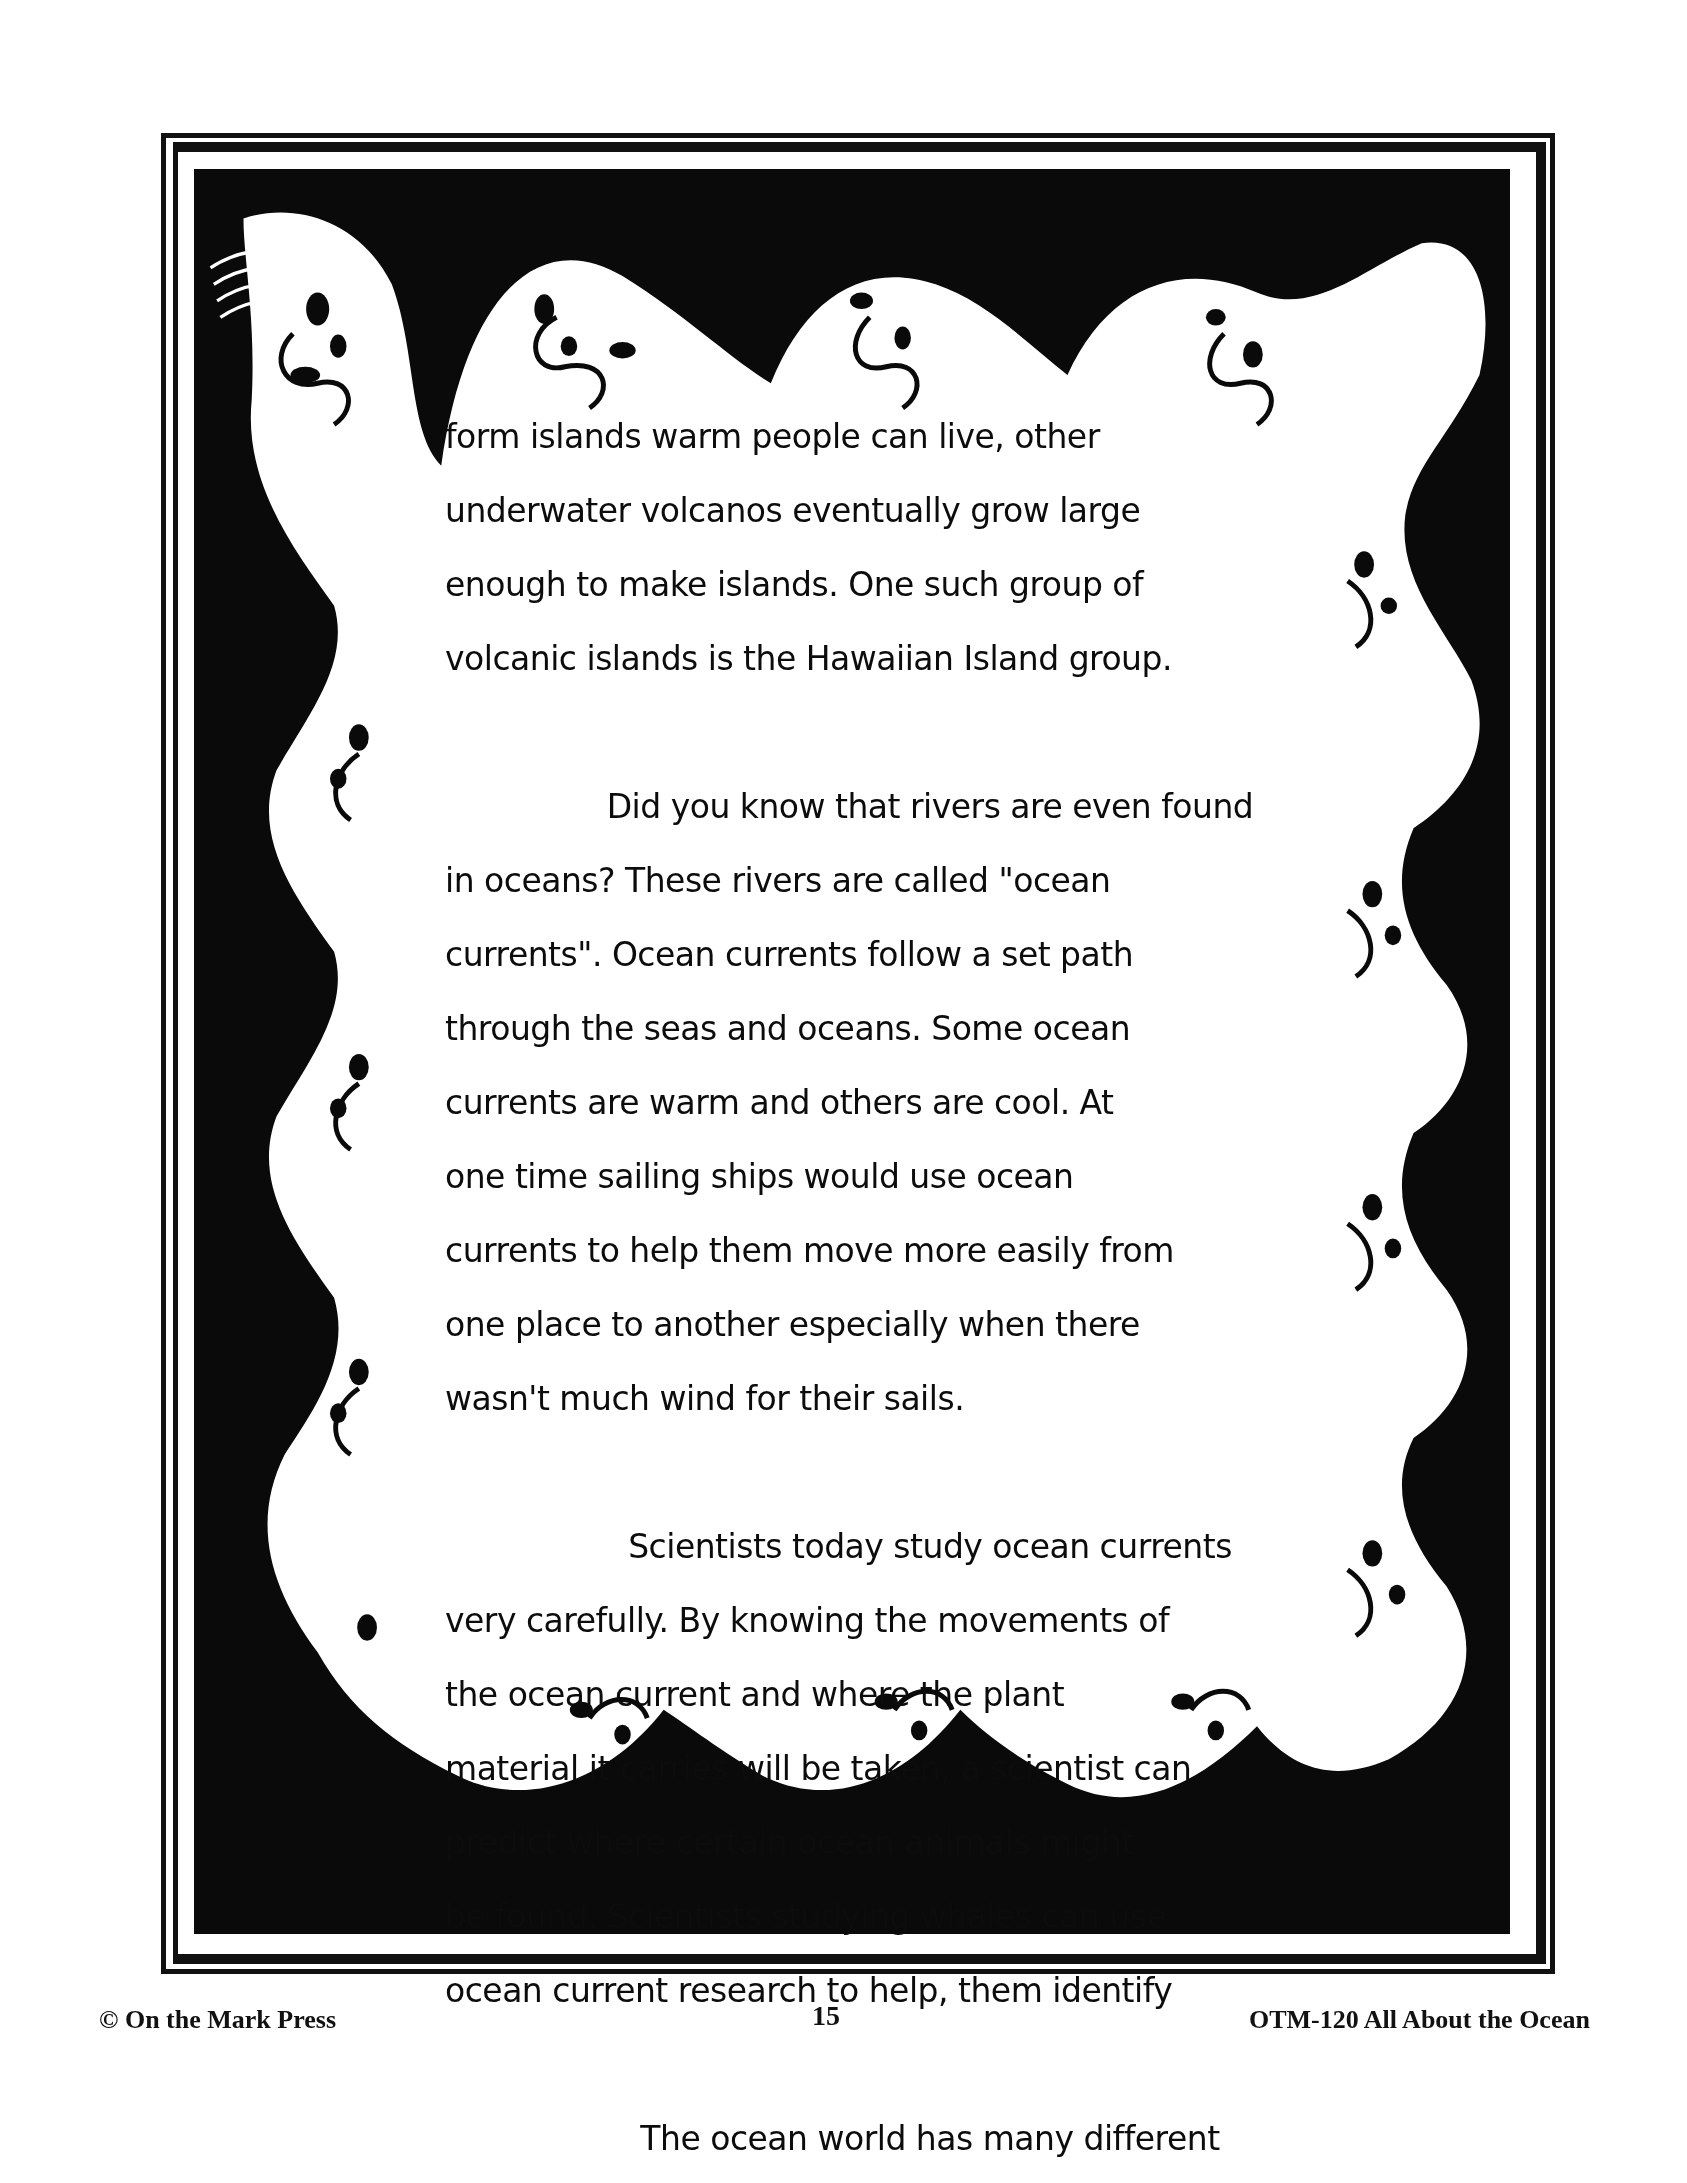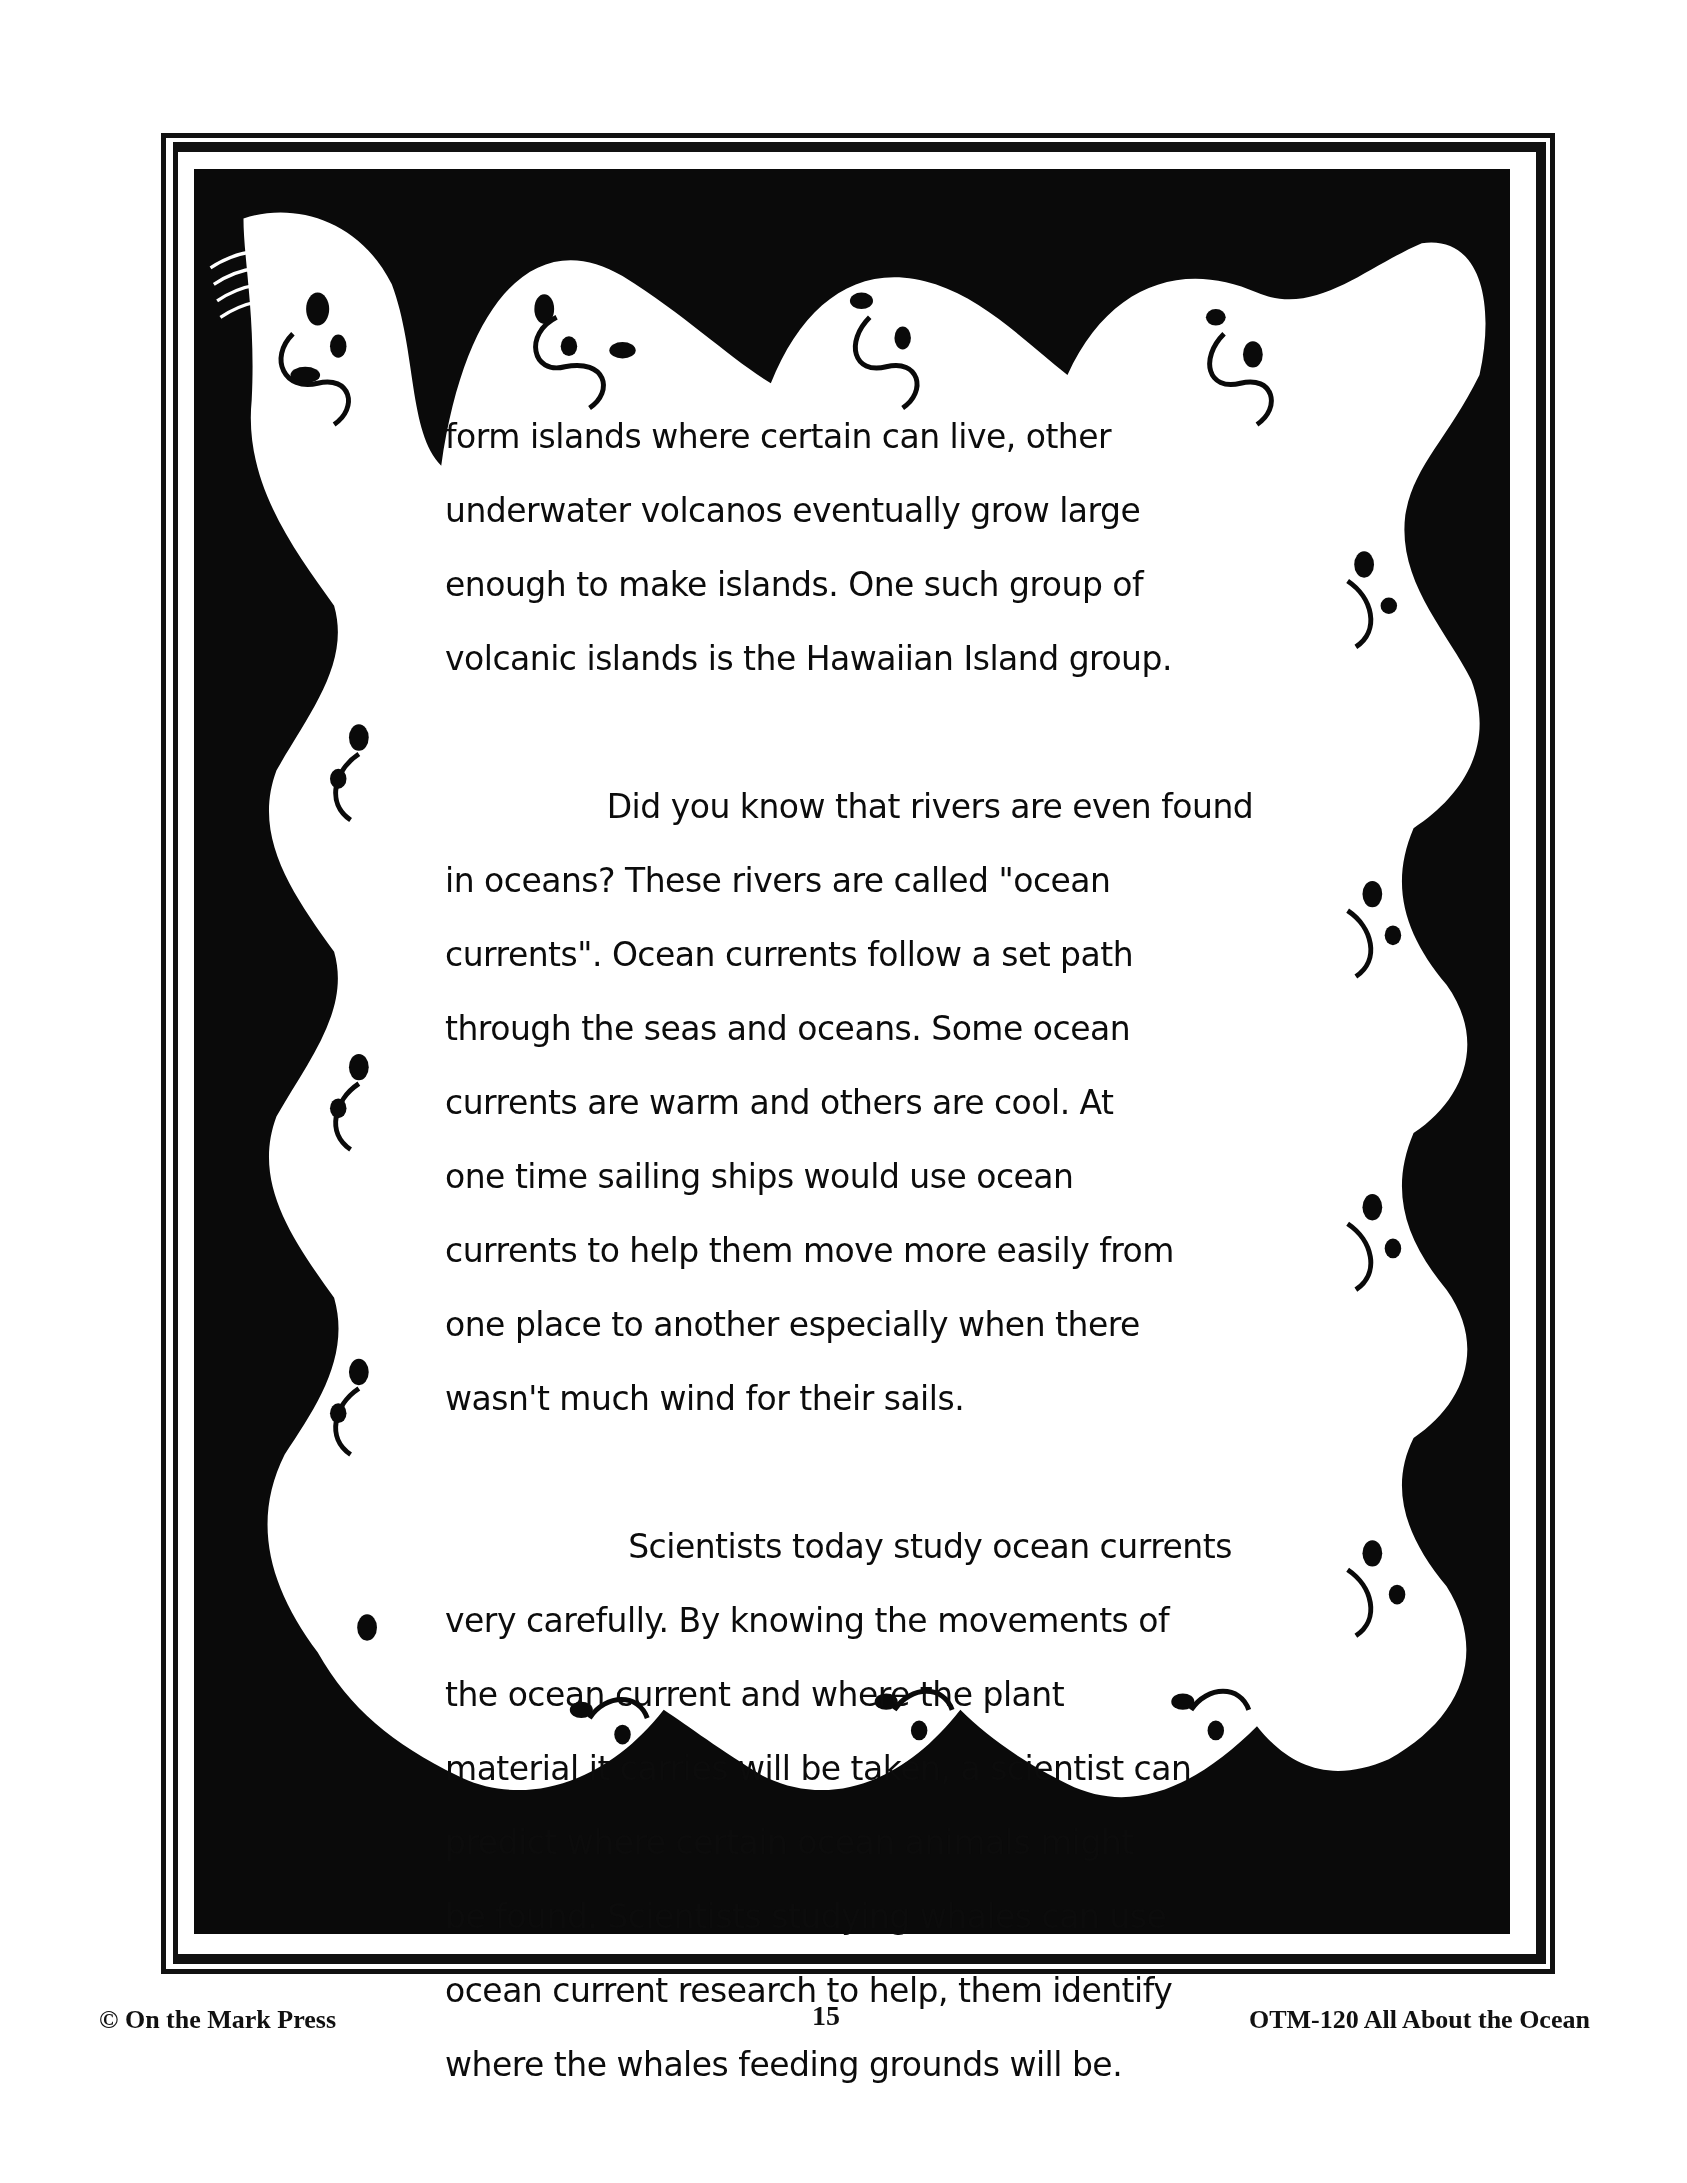--- a/index.html
+++ b/index.html
@@ -125,21 +125,21 @@
       <path d="M 200 1480 C 170 1500, 160 1540, 190 1560"></path>
       <path d="M 480 1880 C 500 1850, 540 1850, 550 1880"></path>
       <path d="M 850 1870 C 870 1840, 910 1840, 920 1870"></path>
       <path d="M 1210 1870 C 1230 1840, 1270 1840, 1280 1870"></path>
     </g>
   </svg>
 </div>
 
 <div class="content">
   <p class="para">
-    <span class="line">form islands where certain can live, other</span>
+    <span class="line">form islands warm people can live, other</span>
     <span class="line">underwater volcanos eventually grow large</span>
     <span class="line">enough to make islands.  One such group of</span>
     <span class="line">volcanic islands is the Hawaiian Island group.</span>
   </p>
   <p class="para">
     <span class="line indent">Did you know that rivers are even found</span>
     <span class="line">in oceans?  These rivers are called "ocean</span>
     <span class="line">currents". Ocean  currents follow a set path</span>
     <span class="line">through the seas and oceans.  Some ocean</span>
     <span class="line">currents are warm and others are cool.  At</span>
@@ -149,21 +149,20 @@
     <span class="line">wasn't much wind for their sails.</span>
   </p>
   <p class="para">
     <span class="line indent">Scientists today study ocean currents</span>
     <span class="line">very carefully. By knowing the movements of</span>
     <span class="line">the ocean current and where the plant</span>
     <span class="line">material it carries will be taken, a scientist can</span>
     <span class="line">predict where certain ocean animals might</span>
     <span class="line">be found.  Scientists studying whales can use</span>
     <span class="line">ocean current research to help, them identify</span>
-    <span class="line">where the whales feeding grounds will be.</span>
   </p>
   <p class="para">
     <span class="line indent">The ocean world has many different</span>
     
     
     
     
     
     
   </p>

